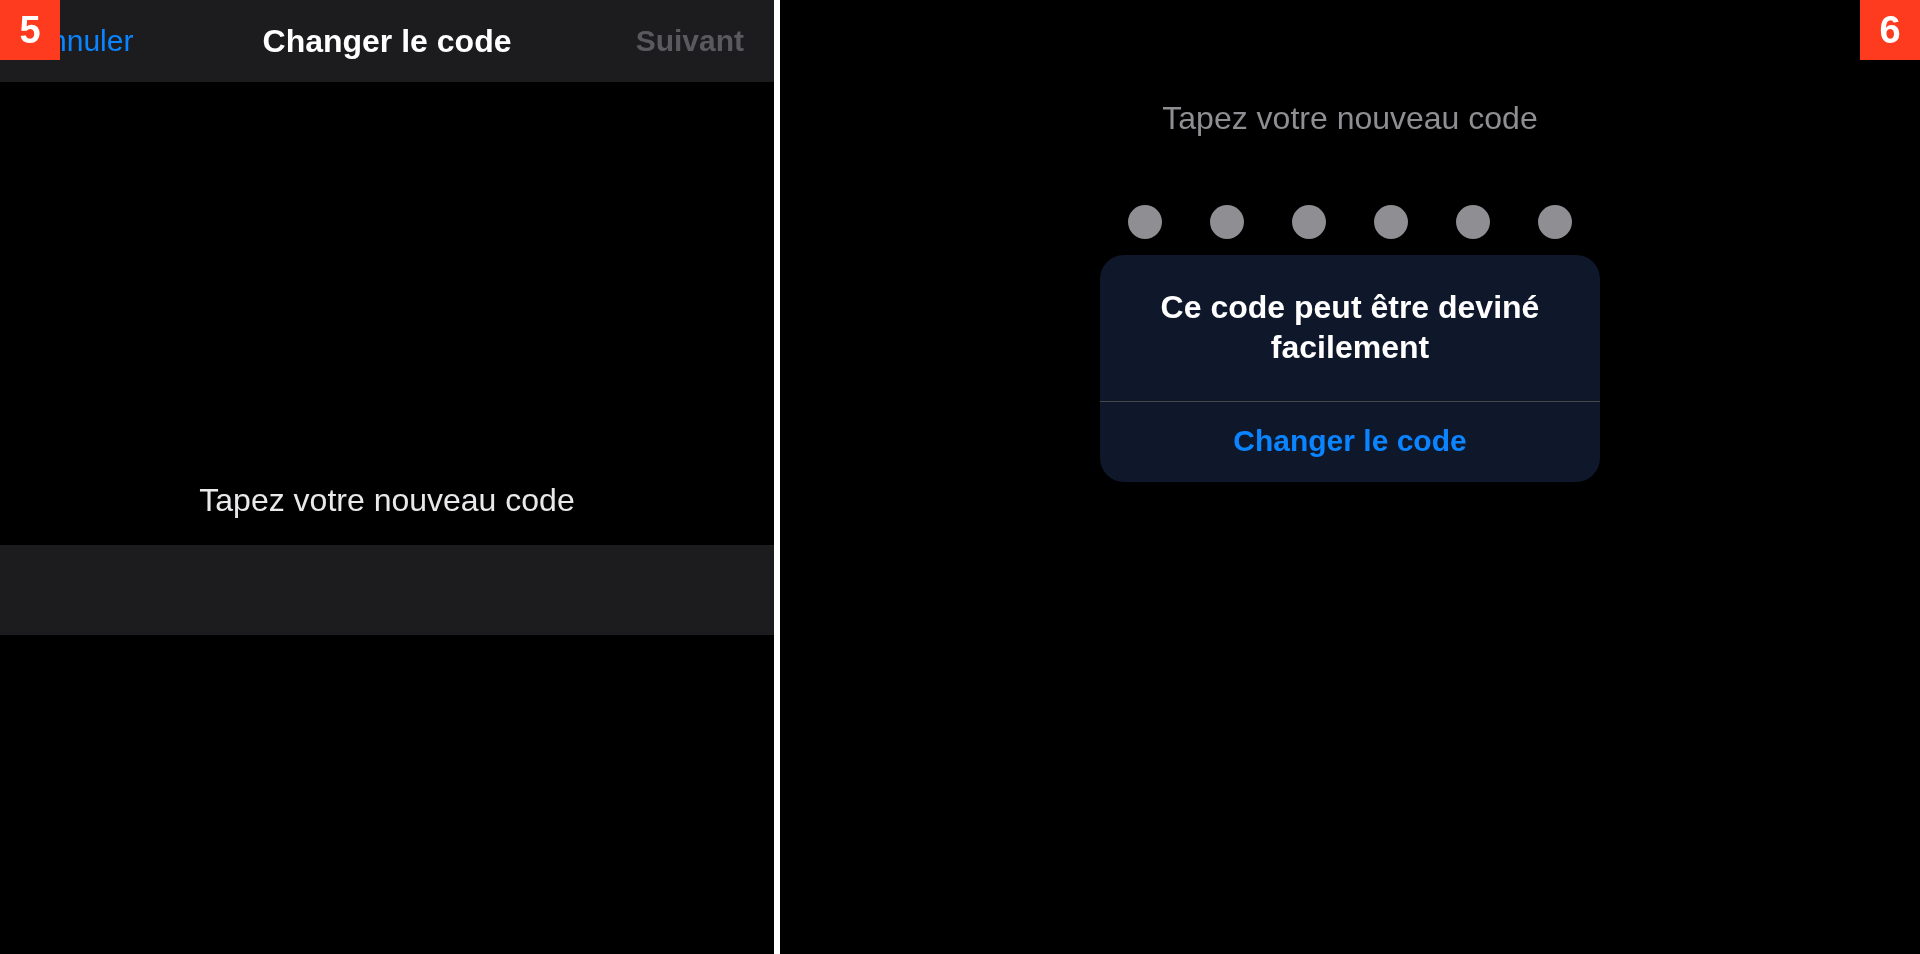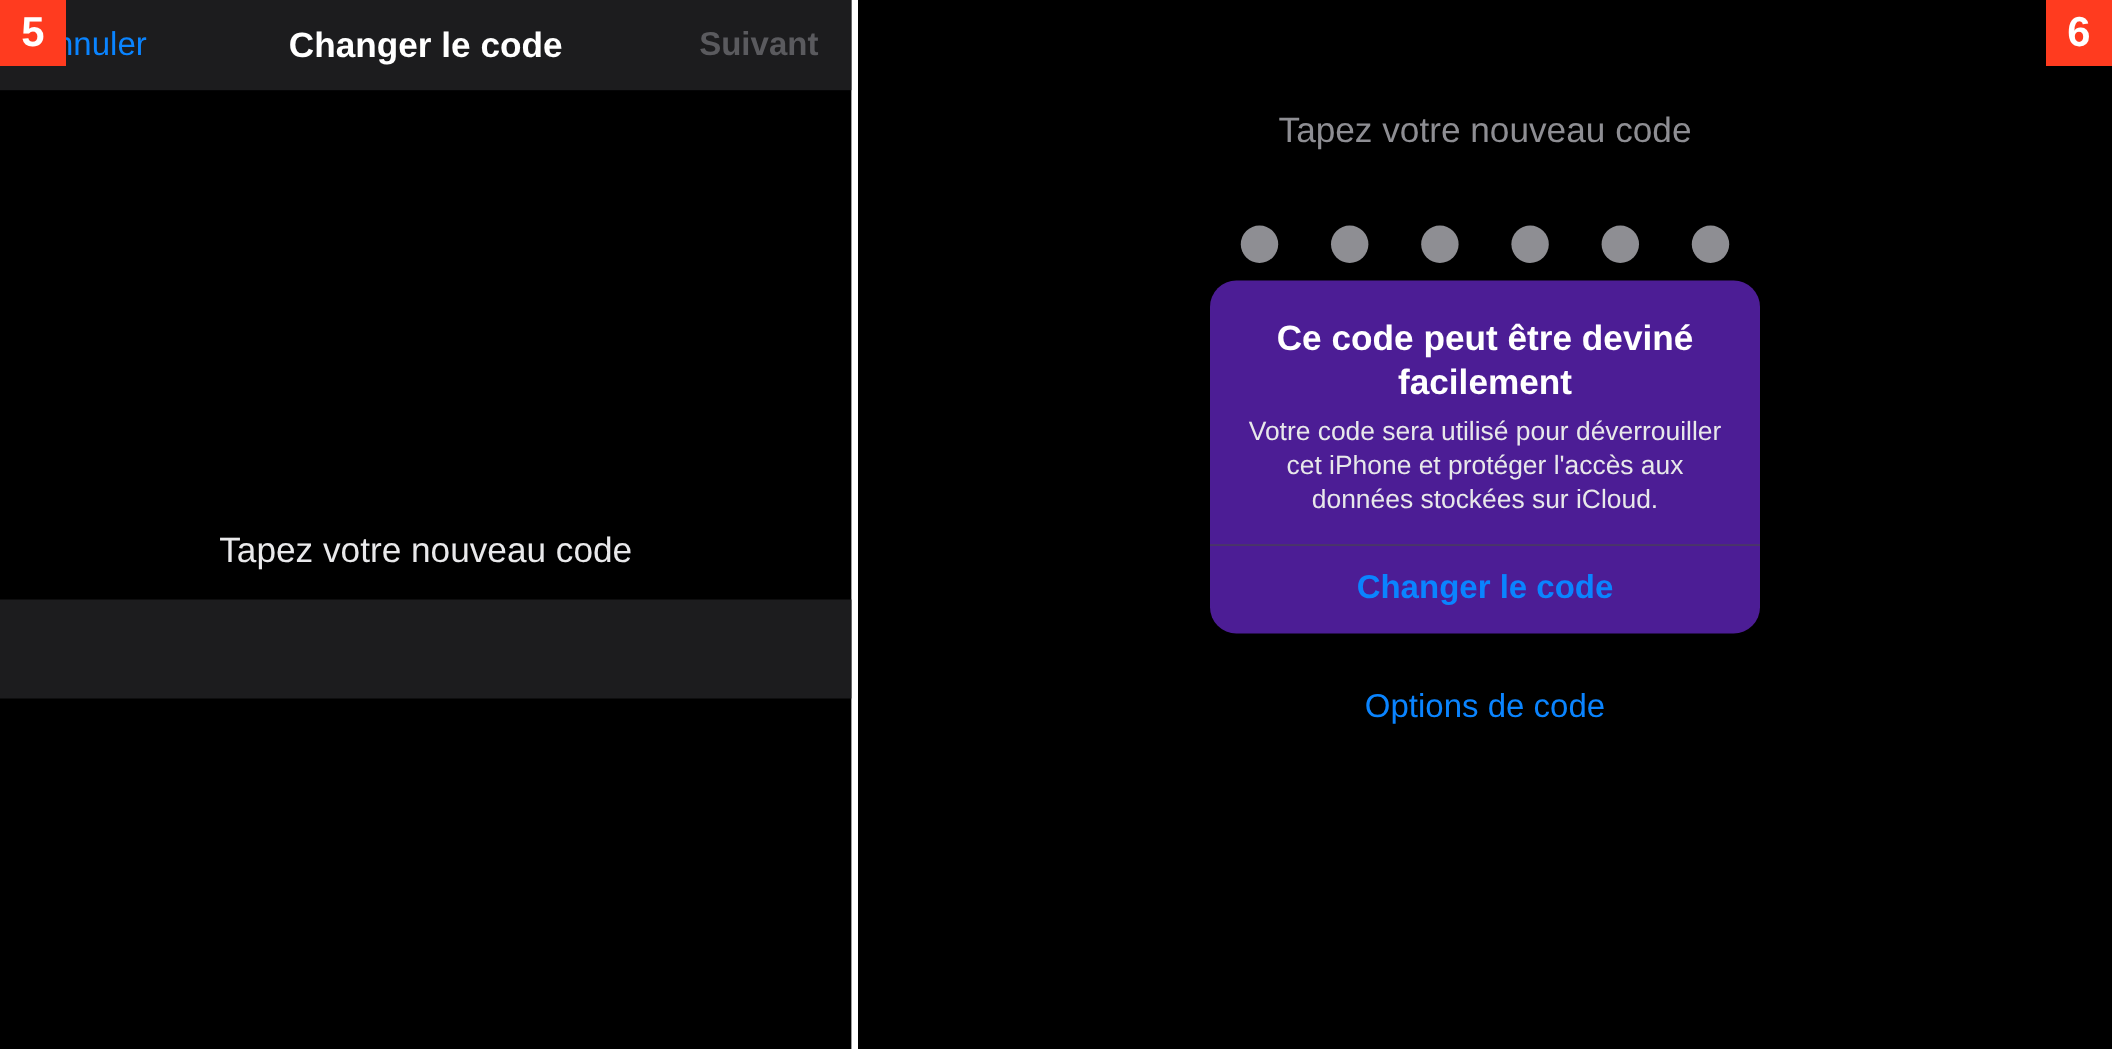--- a/index.html
+++ b/index.html
@@ -114,21 +114,21 @@
     }
     .dot {
       width: 34px;
       height: 34px;
       border-radius: 50%;
       background: #8e8e93;
     }
     .alert {
       margin-top: 16px;
       width: 500px;
-      background: #4c1d95;
+      background: #0f172a;
       border-radius: 24px;
       overflow: hidden;
     }
     .alert-body {
       padding: 32px 28px 24px;
       text-align: center;
     }
     .alert-title {
       color: #fff;
       font-size: 32px;
@@ -191,21 +191,19 @@
       <div class="dot"></div>
       <div class="dot"></div>
       <div class="dot"></div>
       <div class="dot"></div>
       <div class="dot"></div>
     </div>
 
     <div class="alert">
       <div class="alert-body">
         <div class="alert-title">Ce code peut être deviné facilement</div>
-        <div class="alert-message">Votre code sera utilisé pour déverrouiller cet iPhone et protéger l'accès aux données stockées sur iCloud.</div>
       </div>
       <div class="alert-divider"></div>
       <div class="alert-button">Changer le code</div>
     </div>
 
-    <div class="options-link">Options de code</div>
   </div>
 </div>
 
 </body></html>

